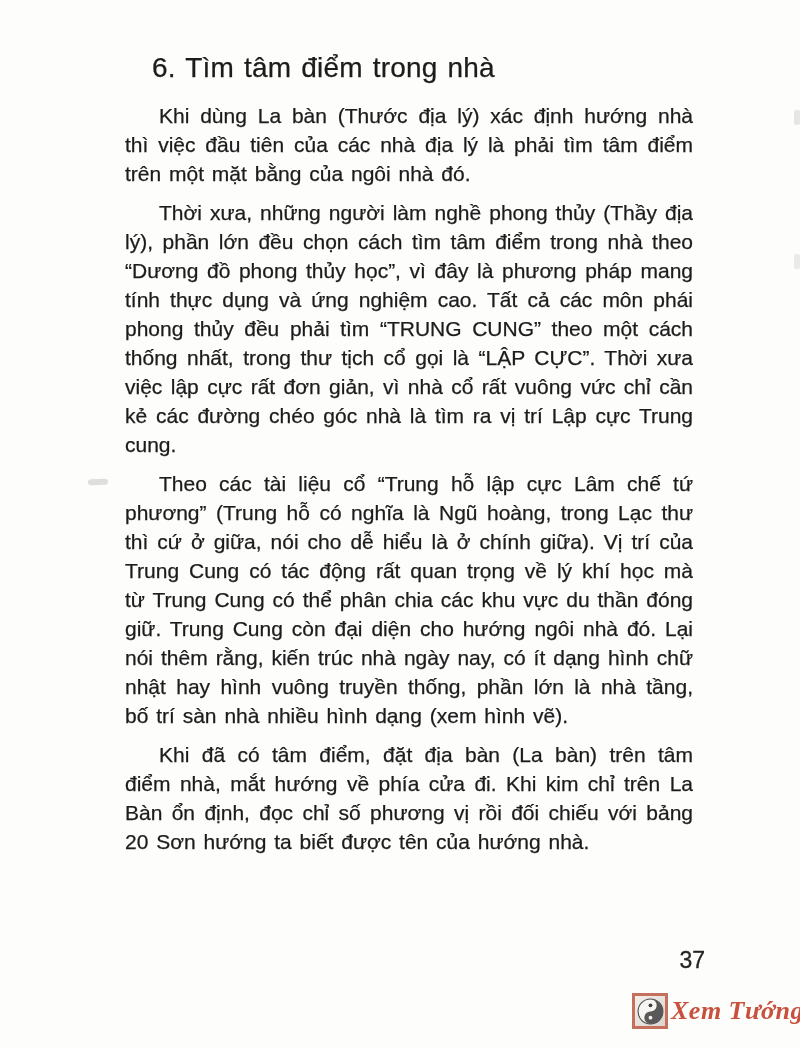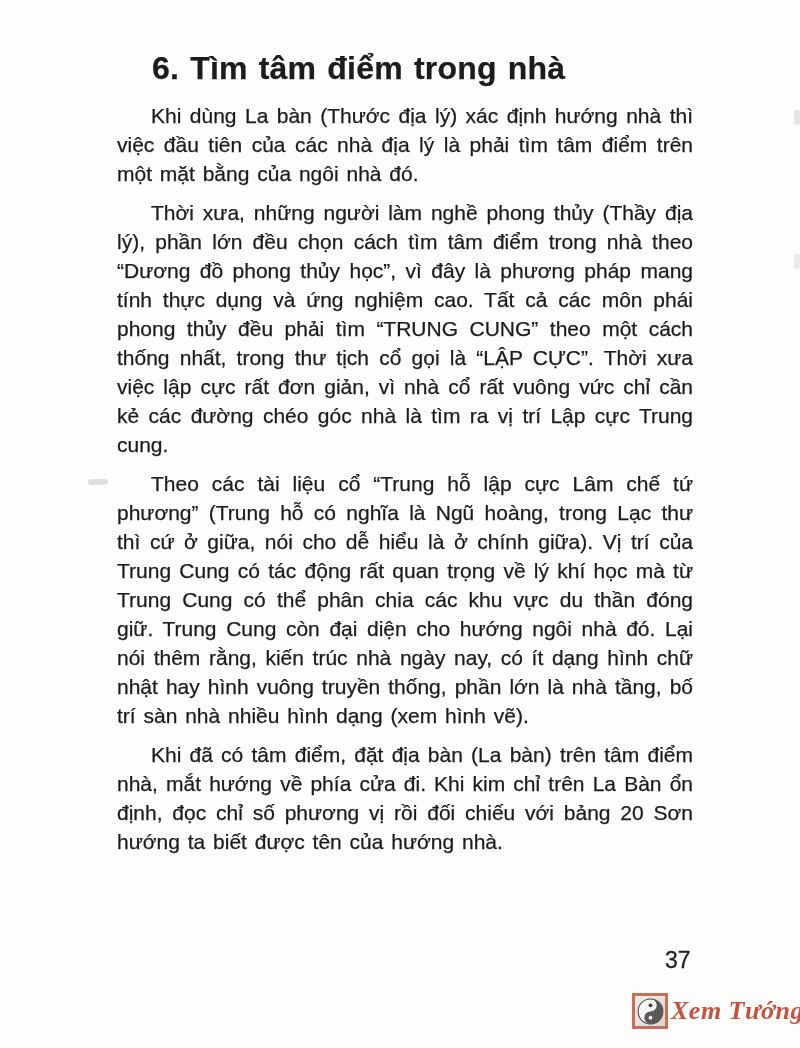--- a/index.html
+++ b/index.html
@@ -22,39 +22,39 @@
     width: 576px;
     color: #1c1c1c;
     font-size: 21px;
     line-height: 29px;
     text-align: justify;
     text-align-last: left;
     word-spacing: 2px;
     -webkit-text-stroke: 0.25px #1c1c1c;
   }
   .heading {
-    font-size: 32px;
-    font-weight: bold;
+    font-size: 28px;
+    font-weight: normal;
     line-height: 32px;
     margin: 0 0 17px 35px;
     letter-spacing: 0.2px;
     text-align: right;
   }
   .para {
-    margin: 0 0 10px 0;
+    margin: 0 0 10px 8px;
     text-indent: 34px;
   }
   .para:last-child { margin-bottom: 0; }
   .seg-italic { }
   .page-number {
     position: absolute;
     left: 665px;
     top: 947px;
     width: 40px;
-    text-align: left;
+    text-align: right;
     font-size: 23px;
     color: #242424;
     -webkit-text-stroke: 0.3px #242424;
   }
   .watermark {
     position: absolute;
     left: 632px;
     top: 993px;
     display: flex;
     align-items: center;

